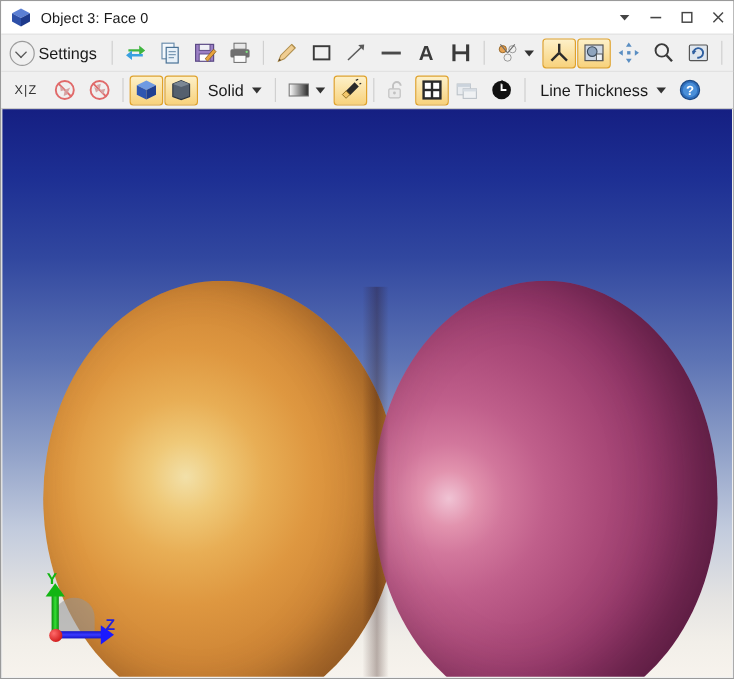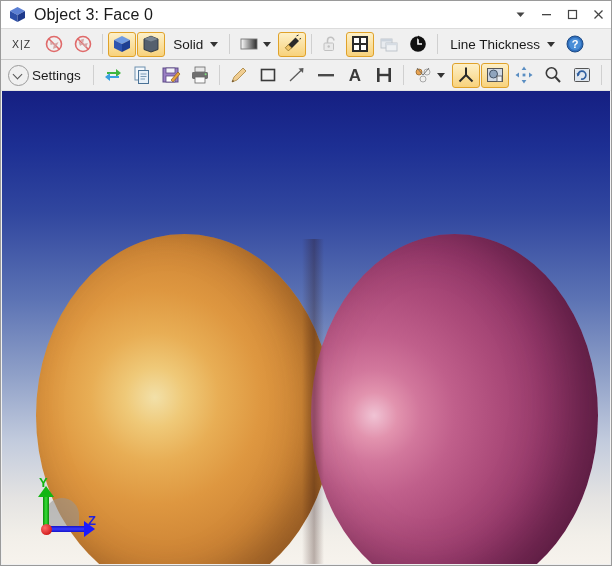--- a/index.html
+++ b/index.html
@@ -21,21 +21,21 @@
   .titlebar{
     height:28px;flex:0 0 28px;
     display:flex;align-items:center;
     background:#ffffff;
     border-bottom:1px solid #dcdcdc;
     box-sizing:border-box;
   }
   .title-left{display:flex;align-items:center;padding-left:8px;gap:8px;flex:1;min-width:0;}
   .cube-ico{width:17px;height:17px;position:relative;flex:0 0 17px;}
   .title-text{
-    font-size:16px;color:#1a1a1a;white-space:nowrap;
+    font-size:12px;color:#1a1a1a;white-space:nowrap;
     letter-spacing:.1px;
   }
   .title-btns{display:flex;align-items:center;height:100%;}
   .tbtn{
     width:26px;height:28px;display:flex;align-items:center;justify-content:center;
     color:#444;font-size:12px;
   }
 
   
   .toolbar{
@@ -189,20 +189,201 @@
       </div>
       <div class="tbtn close">
         <svg width="11" height="11" viewBox="0 0 11 11">
           <line x1="1.5" y1="1.5" x2="9.5" y2="9.5" stroke="#444" stroke-width="1.2"></line>
           <line x1="9.5" y1="1.5" x2="1.5" y2="9.5" stroke="#444" stroke-width="1.2"></line>
         </svg>
       </div>
     </div>
   </div>
 
+  <div class="toolbar row1">
+
+    <div class="tb-item">
+      <span class="circ-chev"></span>
+      <span class="tb-label">Settings</span>
+    </div>
+
+    <span class="sep"></span>
+
+    <div class="tb-item">
+      <span class="icobox">
+        <svg width="20" height="20" viewBox="0 0 20 20">
+          <path d="M4 7 L13 7 L13 4 L18 8 L13 12 L13 9 L4 9 Z" fill="#3fb53f"></path>
+          <path d="M16 13 L7 13 L7 16 L2 12 L7 8 L7 11 L16 11 Z" fill="#3aa0e0"></path>
+        </svg>
+      </span>
+    </div>
+
+    <div class="tb-item">
+      <span class="icobox">
+        <svg width="20" height="20" viewBox="0 0 20 20">
+          <rect x="3" y="2" width="10" height="13" fill="#f4f8fc" stroke="#6d8fae" stroke-width="1"></rect>
+          <rect x="6.5" y="5.5" width="10" height="13" fill="#e7f0f8" stroke="#4a7296" stroke-width="1"></rect>
+          <line x1="8.5" y1="9" x2="14.5" y2="9" stroke="#7b9ab5" stroke-width="1"></line>
+          <line x1="8.5" y1="11.5" x2="14.5" y2="11.5" stroke="#7b9ab5" stroke-width="1"></line>
+          <line x1="8.5" y1="14" x2="13" y2="14" stroke="#7b9ab5" stroke-width="1"></line>
+        </svg>
+      </span>
+    </div>
+
+    <div class="tb-item">
+      <span class="icobox">
+        <svg width="20" height="20" viewBox="0 0 20 20">
+          <rect x="2" y="3" width="15" height="14" fill="#9b7fc4" stroke="#5c4a86" stroke-width="1"></rect>
+          <rect x="5" y="3" width="9" height="5" fill="#f0f0f6" stroke="#5c4a86" stroke-width=".8"></rect>
+          <rect x="5" y="11" width="9" height="6" fill="#ffffff" stroke="#5c4a86" stroke-width=".8"></rect>
+          <path d="M10 15 L17 7 L19 9 L12 17 Z" fill="#e8a33d" stroke="#8a5f1c" stroke-width=".7"></path>
+        </svg>
+      </span>
+    </div>
+
+    <div class="tb-item">
+      <span class="icobox">
+        <svg width="20" height="20" viewBox="0 0 20 20">
+          <rect x="5" y="2" width="10" height="5" fill="#e8e8e8" stroke="#666" stroke-width=".8"></rect>
+          <rect x="2" y="7" width="16" height="7" rx="1.4" fill="#6f6f6f"></rect>
+          <rect x="5" y="12" width="10" height="6" fill="#fafafa" stroke="#666" stroke-width=".8"></rect>
+          <circle cx="15.6" cy="9.2" r="1" fill="#7ee07e"></circle>
+        </svg>
+      </span>
+    </div>
+
+    <span class="sep"></span>
+
+    <div class="tb-item">
+      <span class="icobox">
+        <svg width="20" height="20" viewBox="0 0 20 20">
+          <path d="M3 17 L5 12 L14 3 L17 6 L8 15 Z" fill="#f0cd91" stroke="#b08f4e" stroke-width=".9"></path>
+          <path d="M3 17 L5.2 16.2 L3.8 14.8 Z" fill="#5a4326"></path>
+          <line x1="14" y1="3" x2="17" y2="6" stroke="#b08f4e" stroke-width=".9"></line>
+        </svg>
+      </span>
+    </div>
+
+    <div class="tb-item">
+      <span class="icobox">
+        <svg width="20" height="20" viewBox="0 0 20 20">
+          <rect x="3.5" y="4.5" width="13" height="11" fill="none" stroke="#3a3a3a" stroke-width="1.6"></rect>
+        </svg>
+      </span>
+    </div>
+
+    <div class="tb-item">
+      <span class="icobox">
+        <svg width="20" height="20" viewBox="0 0 20 20">
+          <line x1="3" y1="16" x2="15" y2="4.5" stroke="#5a5a5a" stroke-width="1.3"></line>
+          <polygon points="16.5,3 16,8 11.5,3.6" fill="#5a5a5a"></polygon>
+        </svg>
+      </span>
+    </div>
+
+    <div class="tb-item">
+      <span class="icobox">
+        <svg width="20" height="20" viewBox="0 0 20 20">
+          <rect x="2" y="9" width="16" height="2.4" fill="#4a4a4a"></rect>
+        </svg>
+      </span>
+    </div>
+
+    <div class="tb-item">
+      <span class="icobox">
+        <svg width="20" height="20" viewBox="0 0 20 20">
+          <text x="10" y="16" font-family="Liberation Sans, sans-serif" font-size="17" font-weight="bold" fill="#3a3a3a" text-anchor="middle">A</text>
+        </svg>
+      </span>
+    </div>
+
+    <div class="tb-item">
+      <span class="icobox">
+        <svg width="20" height="20" viewBox="0 0 20 20">
+          <rect x="3" y="3" width="2.6" height="14" fill="#3a3a3a"></rect>
+          <rect x="14.4" y="3" width="2.6" height="14" fill="#3a3a3a"></rect>
+          <rect x="5" y="8.8" width="10" height="2.4" fill="#3a3a3a"></rect>
+        </svg>
+      </span>
+    </div>
+
+    <span class="sep"></span>
+
+    <div class="tb-item">
+      <span class="icobox">
+        <svg width="20" height="20" viewBox="0 0 20 20">
+          <circle cx="6" cy="7" r="3" fill="#e8a352" stroke="#8a5a1c" stroke-width=".7"></circle>
+          <circle cx="14" cy="7" r="3" fill="#f0f0ef" stroke="#8a8a8a" stroke-width=".7"></circle>
+          <circle cx="10" cy="14" r="3" fill="#f0f0ef" stroke="#8a8a8a" stroke-width=".7"></circle>
+          <line x1="10" y1="10" x2="4" y2="3" stroke="#6a6a6a" stroke-width=".9"></line>
+          <line x1="10" y1="10" x2="16" y2="3" stroke="#6a6a6a" stroke-width=".9"></line>
+        </svg>
+      </span>
+      <span class="caret"></span>
+    </div>
+
+    <div class="tb-item active">
+      <span class="icobox">
+        <svg width="20" height="20" viewBox="0 0 20 20">
+          <line x1="10" y1="10" x2="10" y2="2.5" stroke="#2a2a2a" stroke-width="2"></line>
+          <line x1="10" y1="10" x2="3.5" y2="16.5" stroke="#2a2a2a" stroke-width="2"></line>
+          <line x1="10" y1="10" x2="16.5" y2="16.5" stroke="#2a2a2a" stroke-width="2"></line>
+        </svg>
+      </span>
+    </div>
+
+    <div class="tb-item active">
+      <span class="icobox">
+        <svg width="20" height="20" viewBox="0 0 20 20">
+          <rect x="2.5" y="3.5" width="15" height="13" fill="#cfd8e4" stroke="#555" stroke-width="1"></rect>
+          <circle cx="8.5" cy="9" r="4" fill="#8fa4bd" stroke="#3a4a5c" stroke-width=".9"></circle>
+          <rect x="12" y="11" width="5" height="5.5" fill="#eef2f6" stroke="#555" stroke-width=".8"></rect>
+        </svg>
+      </span>
+    </div>
+
+    <div class="tb-item">
+      <span class="icobox">
+        <svg width="20" height="20" viewBox="0 0 20 20">
+          <polygon points="10,1.5 12.4,5 7.6,5" fill="#5a8ec2"></polygon>
+          <polygon points="10,18.5 12.4,15 7.6,15" fill="#5a8ec2"></polygon>
+          <polygon points="1.5,10 5,7.6 5,12.4" fill="#5a8ec2"></polygon>
+          <polygon points="18.5,10 15,7.6 15,12.4" fill="#5a8ec2"></polygon>
+          <rect x="8.6" y="8.6" width="2.8" height="2.8" fill="#5a8ec2"></rect>
+        </svg>
+      </span>
+    </div>
+
+    <div class="tb-item">
+      <span class="icobox">
+        <svg width="20" height="20" viewBox="0 0 20 20">
+          <circle cx="8.5" cy="8" r="5.2" fill="none" stroke="#3a3a3a" stroke-width="1.6"></circle>
+          <line x1="12.4" y1="12" x2="17" y2="17" stroke="#3a3a3a" stroke-width="2"></line>
+        </svg>
+      </span>
+    </div>
+
+    <div class="tb-item">
+      <span class="icobox">
+        <svg width="20" height="20" viewBox="0 0 20 20">
+          <rect x="2.5" y="3.5" width="15" height="13" rx="1" fill="#dfe6ee" stroke="#555" stroke-width="1"></rect>
+          <path d="M6 11 A4 4 0 1 1 9 14" fill="none" stroke="#2f5fa0" stroke-width="1.6"></path>
+          <polygon points="4.6,8.2 8.4,8.6 5.6,11.4" fill="#2f5fa0"></polygon>
+        </svg>
+      </span>
+    </div>
+
+    <span class="sep"></span>
+
+    <div class="tb-item">
+      <span class="axlabel">X|Y</span>
+    </div>
+
+  </div>
+
   <div class="toolbar row2">
 
     <div class="tb-item">
       <span class="axlabel">X|Z</span>
     </div>
 
     <div class="tb-item">
       <span class="icobox">
         <svg width="20" height="20" viewBox="0 0 20 20">
           <circle cx="10" cy="10" r="7.5" fill="none" stroke="#e06a6a" stroke-width="1.6"></circle>
@@ -334,201 +515,20 @@
 
     <div class="tb-item">
       <span class="icobox sm">
         <svg width="18" height="18" viewBox="0 0 18 18">
           <circle cx="9" cy="9" r="8" fill="#2f6fbd" stroke="#1d4a85" stroke-width="1"></circle>
           <circle cx="9" cy="9" r="6" fill="#4a8fd8"></circle>
           <text x="9" y="13.3" font-family="Liberation Sans, sans-serif" font-size="11" font-weight="bold" fill="#ffffff" text-anchor="middle">?</text>
         </svg>
       </span>
     </div>
-  </div>
-
-  <div class="toolbar row1">
-
-    <div class="tb-item">
-      <span class="circ-chev"></span>
-      <span class="tb-label">Settings</span>
-    </div>
-
-    <span class="sep"></span>
-
-    <div class="tb-item">
-      <span class="icobox">
-        <svg width="20" height="20" viewBox="0 0 20 20">
-          <path d="M4 7 L13 7 L13 4 L18 8 L13 12 L13 9 L4 9 Z" fill="#3fb53f"></path>
-          <path d="M16 13 L7 13 L7 16 L2 12 L7 8 L7 11 L16 11 Z" fill="#3aa0e0"></path>
-        </svg>
-      </span>
-    </div>
-
-    <div class="tb-item">
-      <span class="icobox">
-        <svg width="20" height="20" viewBox="0 0 20 20">
-          <rect x="3" y="2" width="10" height="13" fill="#f4f8fc" stroke="#6d8fae" stroke-width="1"></rect>
-          <rect x="6.5" y="5.5" width="10" height="13" fill="#e7f0f8" stroke="#4a7296" stroke-width="1"></rect>
-          <line x1="8.5" y1="9" x2="14.5" y2="9" stroke="#7b9ab5" stroke-width="1"></line>
-          <line x1="8.5" y1="11.5" x2="14.5" y2="11.5" stroke="#7b9ab5" stroke-width="1"></line>
-          <line x1="8.5" y1="14" x2="13" y2="14" stroke="#7b9ab5" stroke-width="1"></line>
-        </svg>
-      </span>
-    </div>
-
-    <div class="tb-item">
-      <span class="icobox">
-        <svg width="20" height="20" viewBox="0 0 20 20">
-          <rect x="2" y="3" width="15" height="14" fill="#9b7fc4" stroke="#5c4a86" stroke-width="1"></rect>
-          <rect x="5" y="3" width="9" height="5" fill="#f0f0f6" stroke="#5c4a86" stroke-width=".8"></rect>
-          <rect x="5" y="11" width="9" height="6" fill="#ffffff" stroke="#5c4a86" stroke-width=".8"></rect>
-          <path d="M10 15 L17 7 L19 9 L12 17 Z" fill="#e8a33d" stroke="#8a5f1c" stroke-width=".7"></path>
-        </svg>
-      </span>
-    </div>
-
-    <div class="tb-item">
-      <span class="icobox">
-        <svg width="20" height="20" viewBox="0 0 20 20">
-          <rect x="5" y="2" width="10" height="5" fill="#e8e8e8" stroke="#666" stroke-width=".8"></rect>
-          <rect x="2" y="7" width="16" height="7" rx="1.4" fill="#6f6f6f"></rect>
-          <rect x="5" y="12" width="10" height="6" fill="#fafafa" stroke="#666" stroke-width=".8"></rect>
-          <circle cx="15.6" cy="9.2" r="1" fill="#7ee07e"></circle>
-        </svg>
-      </span>
-    </div>
-
-    <span class="sep"></span>
-
-    <div class="tb-item">
-      <span class="icobox">
-        <svg width="20" height="20" viewBox="0 0 20 20">
-          <path d="M3 17 L5 12 L14 3 L17 6 L8 15 Z" fill="#f0cd91" stroke="#b08f4e" stroke-width=".9"></path>
-          <path d="M3 17 L5.2 16.2 L3.8 14.8 Z" fill="#5a4326"></path>
-          <line x1="14" y1="3" x2="17" y2="6" stroke="#b08f4e" stroke-width=".9"></line>
-        </svg>
-      </span>
-    </div>
-
-    <div class="tb-item">
-      <span class="icobox">
-        <svg width="20" height="20" viewBox="0 0 20 20">
-          <rect x="3.5" y="4.5" width="13" height="11" fill="none" stroke="#3a3a3a" stroke-width="1.6"></rect>
-        </svg>
-      </span>
-    </div>
-
-    <div class="tb-item">
-      <span class="icobox">
-        <svg width="20" height="20" viewBox="0 0 20 20">
-          <line x1="3" y1="16" x2="15" y2="4.5" stroke="#5a5a5a" stroke-width="1.3"></line>
-          <polygon points="16.5,3 16,8 11.5,3.6" fill="#5a5a5a"></polygon>
-        </svg>
-      </span>
-    </div>
-
-    <div class="tb-item">
-      <span class="icobox">
-        <svg width="20" height="20" viewBox="0 0 20 20">
-          <rect x="2" y="9" width="16" height="2.4" fill="#4a4a4a"></rect>
-        </svg>
-      </span>
-    </div>
-
-    <div class="tb-item">
-      <span class="icobox">
-        <svg width="20" height="20" viewBox="0 0 20 20">
-          <text x="10" y="16" font-family="Liberation Sans, sans-serif" font-size="17" font-weight="bold" fill="#3a3a3a" text-anchor="middle">A</text>
-        </svg>
-      </span>
-    </div>
-
-    <div class="tb-item">
-      <span class="icobox">
-        <svg width="20" height="20" viewBox="0 0 20 20">
-          <rect x="3" y="3" width="2.6" height="14" fill="#3a3a3a"></rect>
-          <rect x="14.4" y="3" width="2.6" height="14" fill="#3a3a3a"></rect>
-          <rect x="5" y="8.8" width="10" height="2.4" fill="#3a3a3a"></rect>
-        </svg>
-      </span>
-    </div>
-
-    <span class="sep"></span>
-
-    <div class="tb-item">
-      <span class="icobox">
-        <svg width="20" height="20" viewBox="0 0 20 20">
-          <circle cx="6" cy="7" r="3" fill="#e8a352" stroke="#8a5a1c" stroke-width=".7"></circle>
-          <circle cx="14" cy="7" r="3" fill="#f0f0ef" stroke="#8a8a8a" stroke-width=".7"></circle>
-          <circle cx="10" cy="14" r="3" fill="#f0f0ef" stroke="#8a8a8a" stroke-width=".7"></circle>
-          <line x1="10" y1="10" x2="4" y2="3" stroke="#6a6a6a" stroke-width=".9"></line>
-          <line x1="10" y1="10" x2="16" y2="3" stroke="#6a6a6a" stroke-width=".9"></line>
-        </svg>
-      </span>
-      <span class="caret"></span>
-    </div>
-
-    <div class="tb-item active">
-      <span class="icobox">
-        <svg width="20" height="20" viewBox="0 0 20 20">
-          <line x1="10" y1="10" x2="10" y2="2.5" stroke="#2a2a2a" stroke-width="2"></line>
-          <line x1="10" y1="10" x2="3.5" y2="16.5" stroke="#2a2a2a" stroke-width="2"></line>
-          <line x1="10" y1="10" x2="16.5" y2="16.5" stroke="#2a2a2a" stroke-width="2"></line>
-        </svg>
-      </span>
-    </div>
-
-    <div class="tb-item active">
-      <span class="icobox">
-        <svg width="20" height="20" viewBox="0 0 20 20">
-          <rect x="2.5" y="3.5" width="15" height="13" fill="#cfd8e4" stroke="#555" stroke-width="1"></rect>
-          <circle cx="8.5" cy="9" r="4" fill="#8fa4bd" stroke="#3a4a5c" stroke-width=".9"></circle>
-          <rect x="12" y="11" width="5" height="5.5" fill="#eef2f6" stroke="#555" stroke-width=".8"></rect>
-        </svg>
-      </span>
-    </div>
-
-    <div class="tb-item">
-      <span class="icobox">
-        <svg width="20" height="20" viewBox="0 0 20 20">
-          <polygon points="10,1.5 12.4,5 7.6,5" fill="#5a8ec2"></polygon>
-          <polygon points="10,18.5 12.4,15 7.6,15" fill="#5a8ec2"></polygon>
-          <polygon points="1.5,10 5,7.6 5,12.4" fill="#5a8ec2"></polygon>
-          <polygon points="18.5,10 15,7.6 15,12.4" fill="#5a8ec2"></polygon>
-          <rect x="8.6" y="8.6" width="2.8" height="2.8" fill="#5a8ec2"></rect>
-        </svg>
-      </span>
-    </div>
-
-    <div class="tb-item">
-      <span class="icobox">
-        <svg width="20" height="20" viewBox="0 0 20 20">
-          <circle cx="8.5" cy="8" r="5.2" fill="none" stroke="#3a3a3a" stroke-width="1.6"></circle>
-          <line x1="12.4" y1="12" x2="17" y2="17" stroke="#3a3a3a" stroke-width="2"></line>
-        </svg>
-      </span>
-    </div>
-
-    <div class="tb-item">
-      <span class="icobox">
-        <svg width="20" height="20" viewBox="0 0 20 20">
-          <rect x="2.5" y="3.5" width="15" height="13" rx="1" fill="#dfe6ee" stroke="#555" stroke-width="1"></rect>
-          <path d="M6 11 A4 4 0 1 1 9 14" fill="none" stroke="#2f5fa0" stroke-width="1.6"></path>
-          <polygon points="4.6,8.2 8.4,8.6 5.6,11.4" fill="#2f5fa0"></polygon>
-        </svg>
-      </span>
-    </div>
-
-    <span class="sep"></span>
-
-    <div class="tb-item">
-      <span class="axlabel">X|Y</span>
-    </div>
-
   </div>
 
   <div class="viewport">
 
     <div class="sphere left" style="left:34px;top:143px;width:297px;height:363px;"></div>
 
     <div class="sphere right" style="left:309px;top:143px;width:287px;height:363px;"></div>
 
     <div class="seam" style="left:300px;top:148px;width:22px;height:352px;"></div>
 

